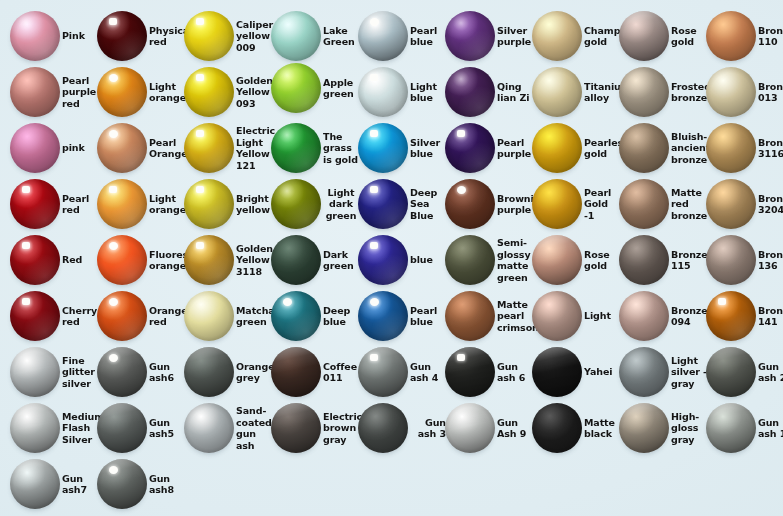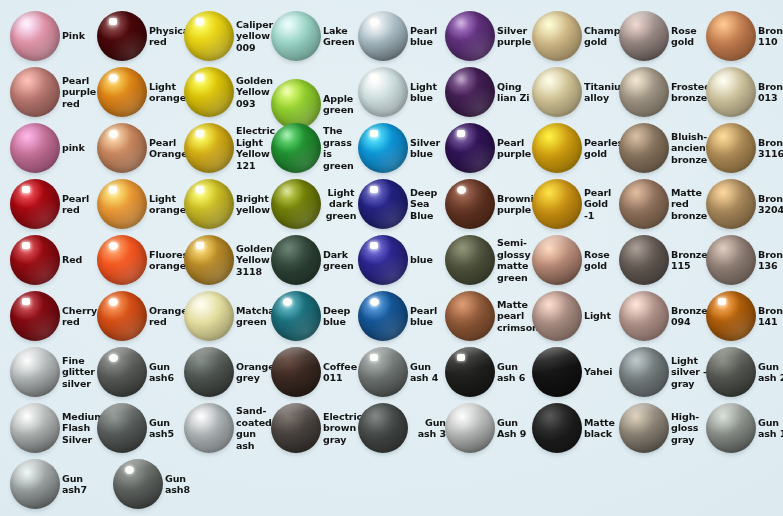--- a/index.html
+++ b/index.html
@@ -143,21 +143,21 @@
       </div>
       <div class="label">Light orange</div>
     </div>
     <div class="cell" style="left: 183px; top: 64px;">
       <div class="ball" style="background: radial-gradient(circle at 34% 27%, rgb(255, 255, 14) 0%, rgb(213, 188, 9) 38%, rgb(153, 135, 6) 78%, rgb(96, 85, 4) 100%);">
         <div class="sheen"></div>
         <div class="spec"></div>
       </div>
       <div class="label">Golden Yellow 093</div>
     </div>
-    <div class="cell" style="left: 270px; top: 76px;">
+    <div class="cell" style="left: 270px; top: 60px;">
       <div class="ball" style="background: radial-gradient(circle at 34% 27%, rgb(215, 255, 68) 0%, rgb(139, 201, 44) 38%, rgb(100, 145, 32) 78%, rgb(63, 90, 20) 100%);">
         <div class="sheen"></div>
       </div>
       <div class="label">Apple green</div>
     </div>
     <div class="cell" style="left: 357px; top: 64px;">
       <div class="ball" style="background: radial-gradient(circle at 34% 27%, rgb(255, 255, 255) 0%, rgb(203, 220, 221) 38%, rgb(146, 158, 159) 78%, rgb(91, 99, 99) 100%);">
         <div class="sheen"></div>
         <div class="spec"></div>
       </div>
@@ -204,21 +204,21 @@
       <div class="ball" style="background: radial-gradient(circle at 34% 27%, rgb(255, 255, 33) 0%, rgb(207, 168, 21) 38%, rgb(149, 121, 15) 78%, rgb(93, 76, 9) 100%);">
         <div class="sheen"></div>
         <div class="spec"></div>
       </div>
       <div class="label">Electric Light Yellow 121</div>
     </div>
     <div class="cell" style="left: 270px; top: 120px;">
       <div class="ball" style="background: radial-gradient(circle at 34% 27%, rgb(48, 214, 71) 0%, rgb(31, 138, 46) 38%, rgb(22, 99, 33) 78%, rgb(14, 62, 21) 100%);">
         <div class="sheen"></div>
       </div>
-      <div class="label">The grass is green</div>
+      <div class="label">The grass is gold</div>
     </div>
     <div class="cell" style="left: 357px; top: 120px;">
       <div class="ball" style="background: radial-gradient(circle at 34% 27%, rgb(20, 222, 255) 0%, rgb(13, 143, 209) 38%, rgb(9, 103, 150) 78%, rgb(6, 64, 94) 100%);">
         <div class="sheen"></div>
         <div class="spec"></div>
       </div>
       <div class="label">Silver blue</div>
     </div>
     <div class="cell" style="left: 444px; top: 120px;">
       <div class="ball" style="background: radial-gradient(circle at 34% 27%, rgb(71, 29, 127) 0%, rgb(46, 19, 82) 38%, rgb(33, 14, 59) 78%, rgb(21, 9, 37) 100%);">
@@ -531,20 +531,20 @@
         <div class="sheen"></div>
       </div>
       <div class="label">Gun ash 1</div>
     </div>
     <div class="cell" style="left: 9px; top: 456px;">
       <div class="ball metal" style="background: radial-gradient(circle at 34% 27%, rgb(239, 248, 248) 0%, rgb(154, 160, 160) 38%, rgb(111, 115, 115) 78%, rgb(69, 72, 72) 100%);">
         <div class="sheen"></div>
       </div>
       <div class="label">Gun ash7</div>
     </div>
-    <div class="cell" style="left: 112px; top: 456px;">
+    <div class="cell" style="left: 96px; top: 456px;">
       <div class="ball metal" style="background: radial-gradient(circle at 34% 27%, rgb(146, 153, 149) 0%, rgb(94, 99, 96) 38%, rgb(68, 71, 69) 78%, rgb(42, 45, 43) 100%);">
         <div class="sheen"></div>
         <div class="spec round"></div>
       </div>
       <div class="label">Gun ash8</div>
     </div>
   </div>
 
 </body></html>

